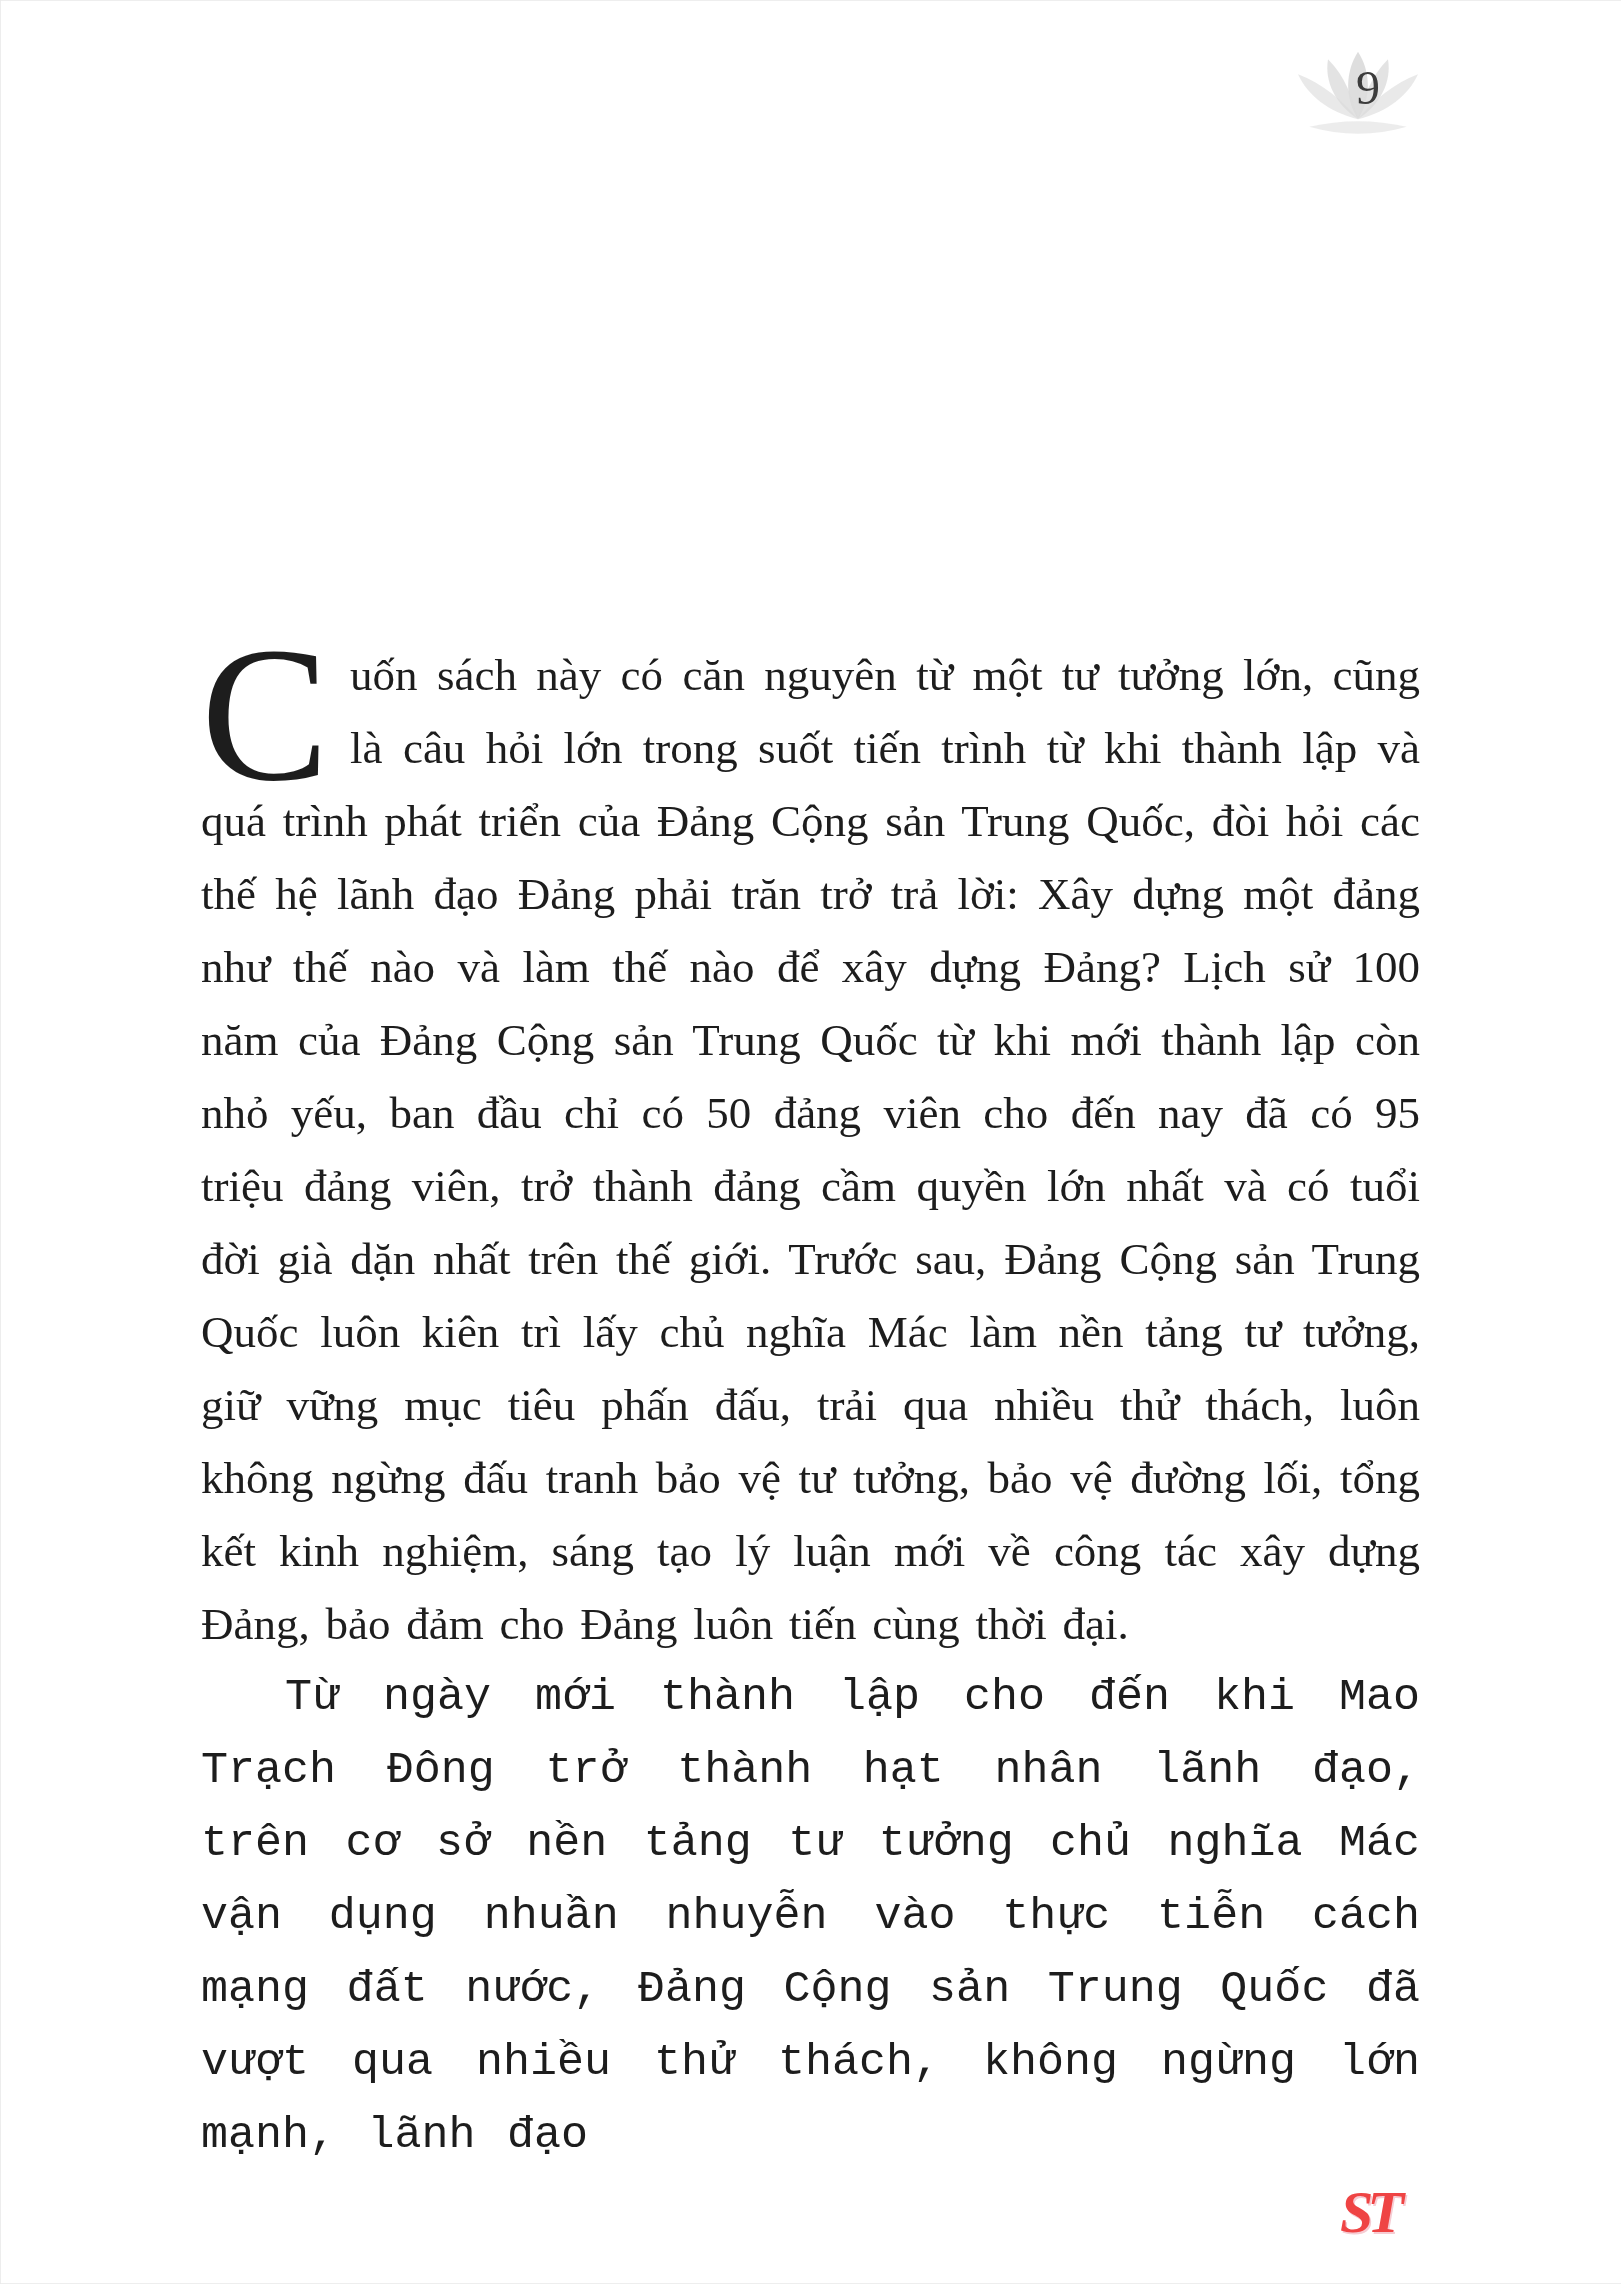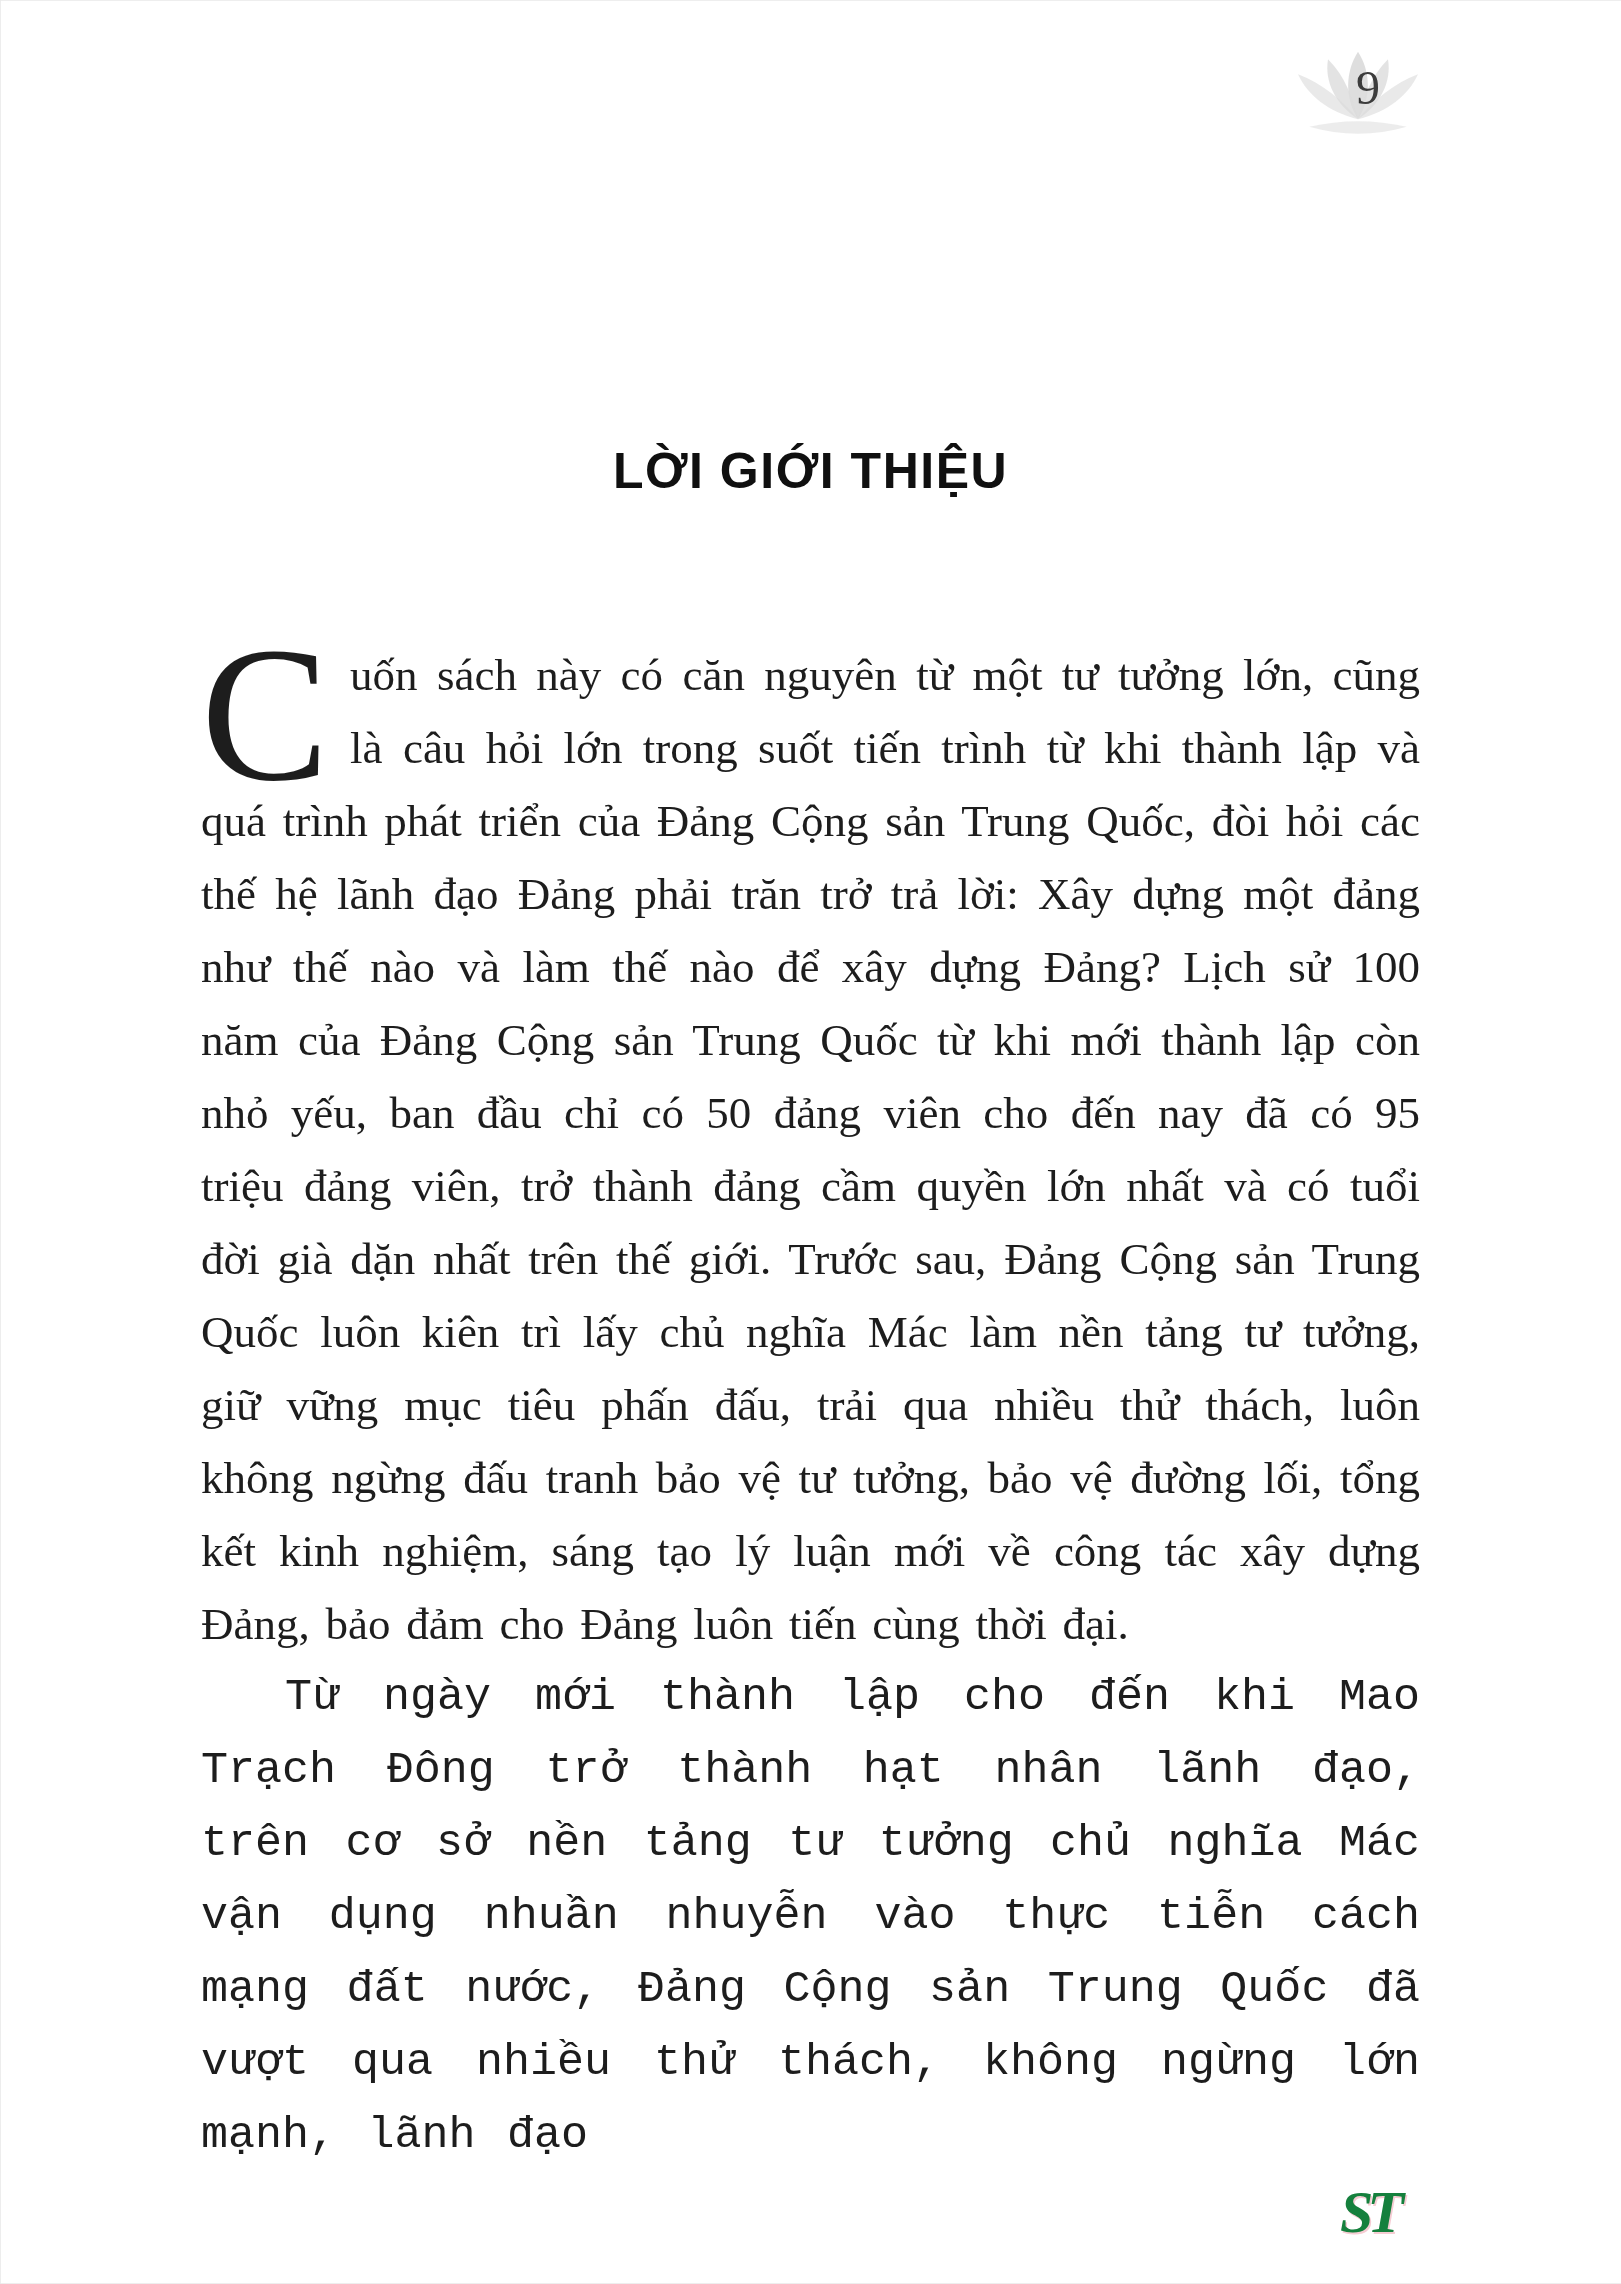--- a/index.html
+++ b/index.html
@@ -79,21 +79,21 @@
   .publisher {
     position: absolute;
     right: 224px;
     bottom: 42px;
     font-family: "Liberation Serif", serif;
     font-style: italic;
     font-weight: 700;
     font-size: 60px;
     line-height: 1;
     letter-spacing: -6px;
-    color: #15803d;
+    color: #ef4444;
     text-shadow: 1.5px 1.5px 0 #f6ccd3;
   }
 </style>
 </head>
 <body>
 
 <div class="page">
 
   <div class="corner">
     <div class="lotus-wrap">
@@ -104,21 +104,20 @@
           <path d="M112 14 C116 38 104 62 80 78 C86 54 94 32 112 14Z" opacity="0.8"></path>
           <path d="M16 30 C26 52 48 70 80 78 C64 58 42 40 16 30Z" opacity="0.62"></path>
           <path d="M144 30 C134 52 112 70 80 78 C96 58 118 40 144 30Z" opacity="0.62"></path>
           <path d="M28 86 C62 96 98 96 132 86 C98 78 62 78 28 86Z" opacity="0.55"></path>
         </g>
       </svg>
     </div>
     <div class="page-number">9</div>
   </div>
 
-  <h1 class="title">LỜI GIỚI THIỆU</h1>
 
   <div class="content">
     <p class="para"><span class="dropcap">C</span><span>uốn sách này có căn nguyên từ một tư tưởng lớn, cũng là câu hỏi lớn trong suốt tiến trình từ khi thành lập và quá trình phát triển của Đảng Cộng sản Trung Quốc, đòi hỏi các thế hệ lãnh đạo Đảng phải trăn trở trả lời: Xây dựng một đảng như thế nào và làm thế nào để xây dựng Đảng? Lịch sử 100 năm của Đảng Cộng sản Trung Quốc từ khi mới thành lập còn nhỏ yếu, ban đầu chỉ có 50 đảng viên cho đến nay đã có 95 triệu đảng viên, trở thành đảng cầm quyền lớn nhất và có tuổi đời già dặn nhất trên thế giới. Trước sau, Đảng Cộng sản Trung Quốc luôn kiên trì lấy chủ nghĩa Mác làm nền tảng tư tưởng, giữ vững mục tiêu phấn đấu, trải qua nhiều thử thách, luôn không ngừng đấu tranh bảo vệ tư tưởng, bảo vệ đường lối, tổng kết kinh nghiệm, sáng tạo lý luận mới về công tác xây dựng Đảng, bảo đảm cho Đảng luôn tiến cùng thời đại.</span></p>
     <p class="para para-indent"><span>Từ ngày mới thành lập cho đến khi Mao Trạch Đông trở thành hạt nhân lãnh đạo, trên cơ sở nền tảng tư tưởng chủ nghĩa Mác vận dụng nhuần nhuyễn vào thực tiễn cách mạng đất nước, Đảng Cộng sản Trung Quốc đã vượt qua nhiều thử thách, không ngừng lớn mạnh, lãnh đạo</span></p>
   </div>
 
   <div class="publisher">ST</div>
 
 </div>
 

